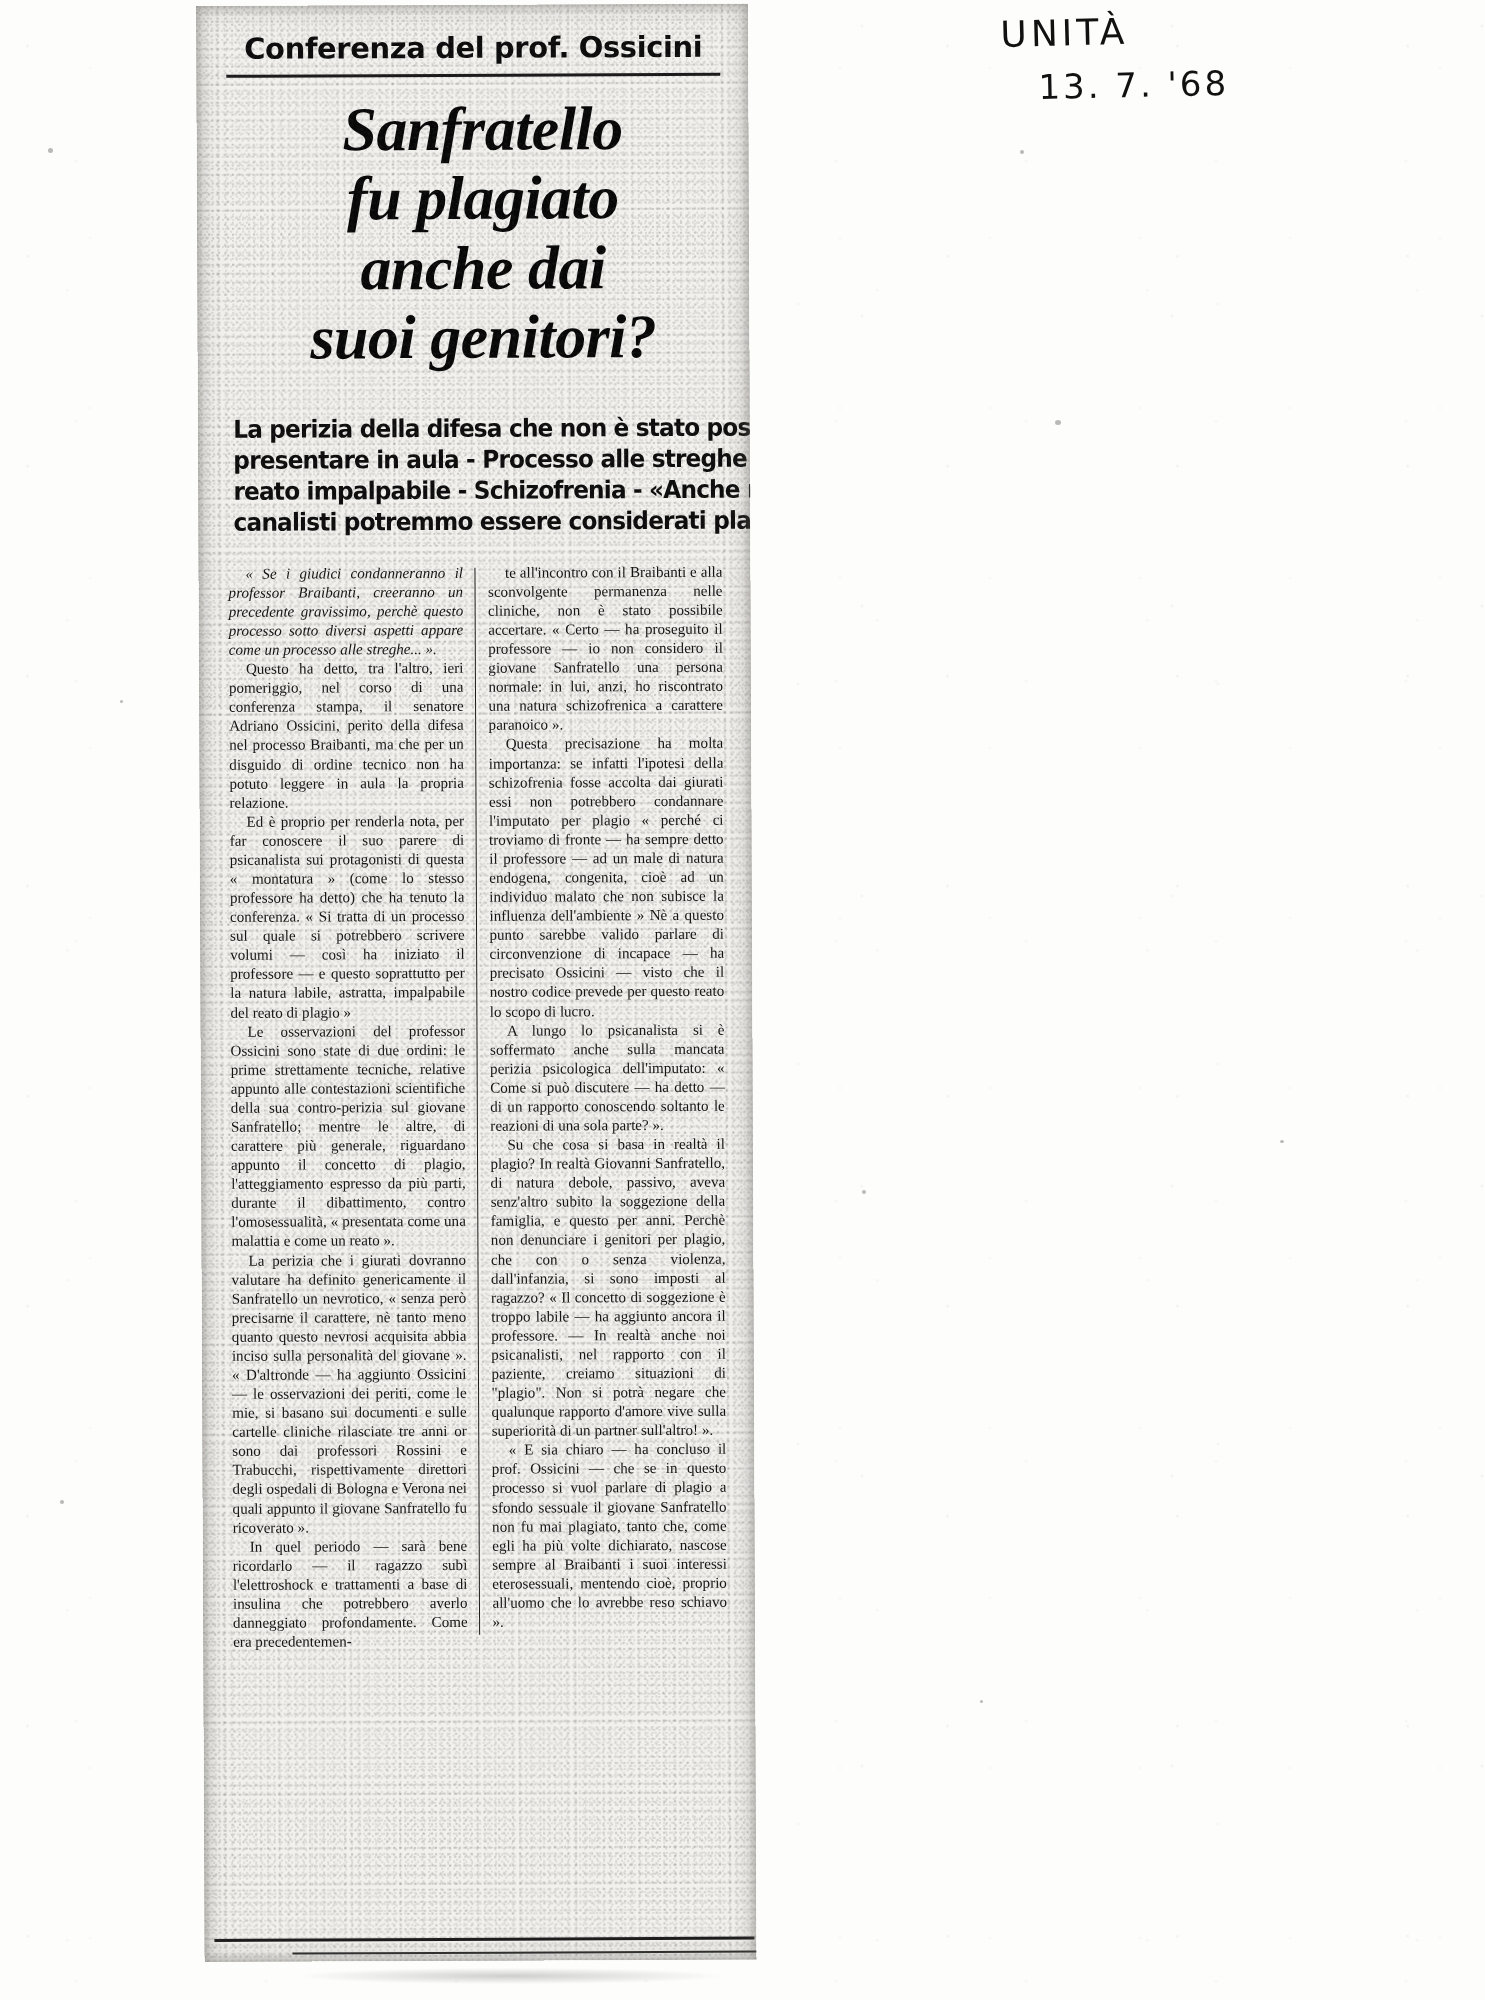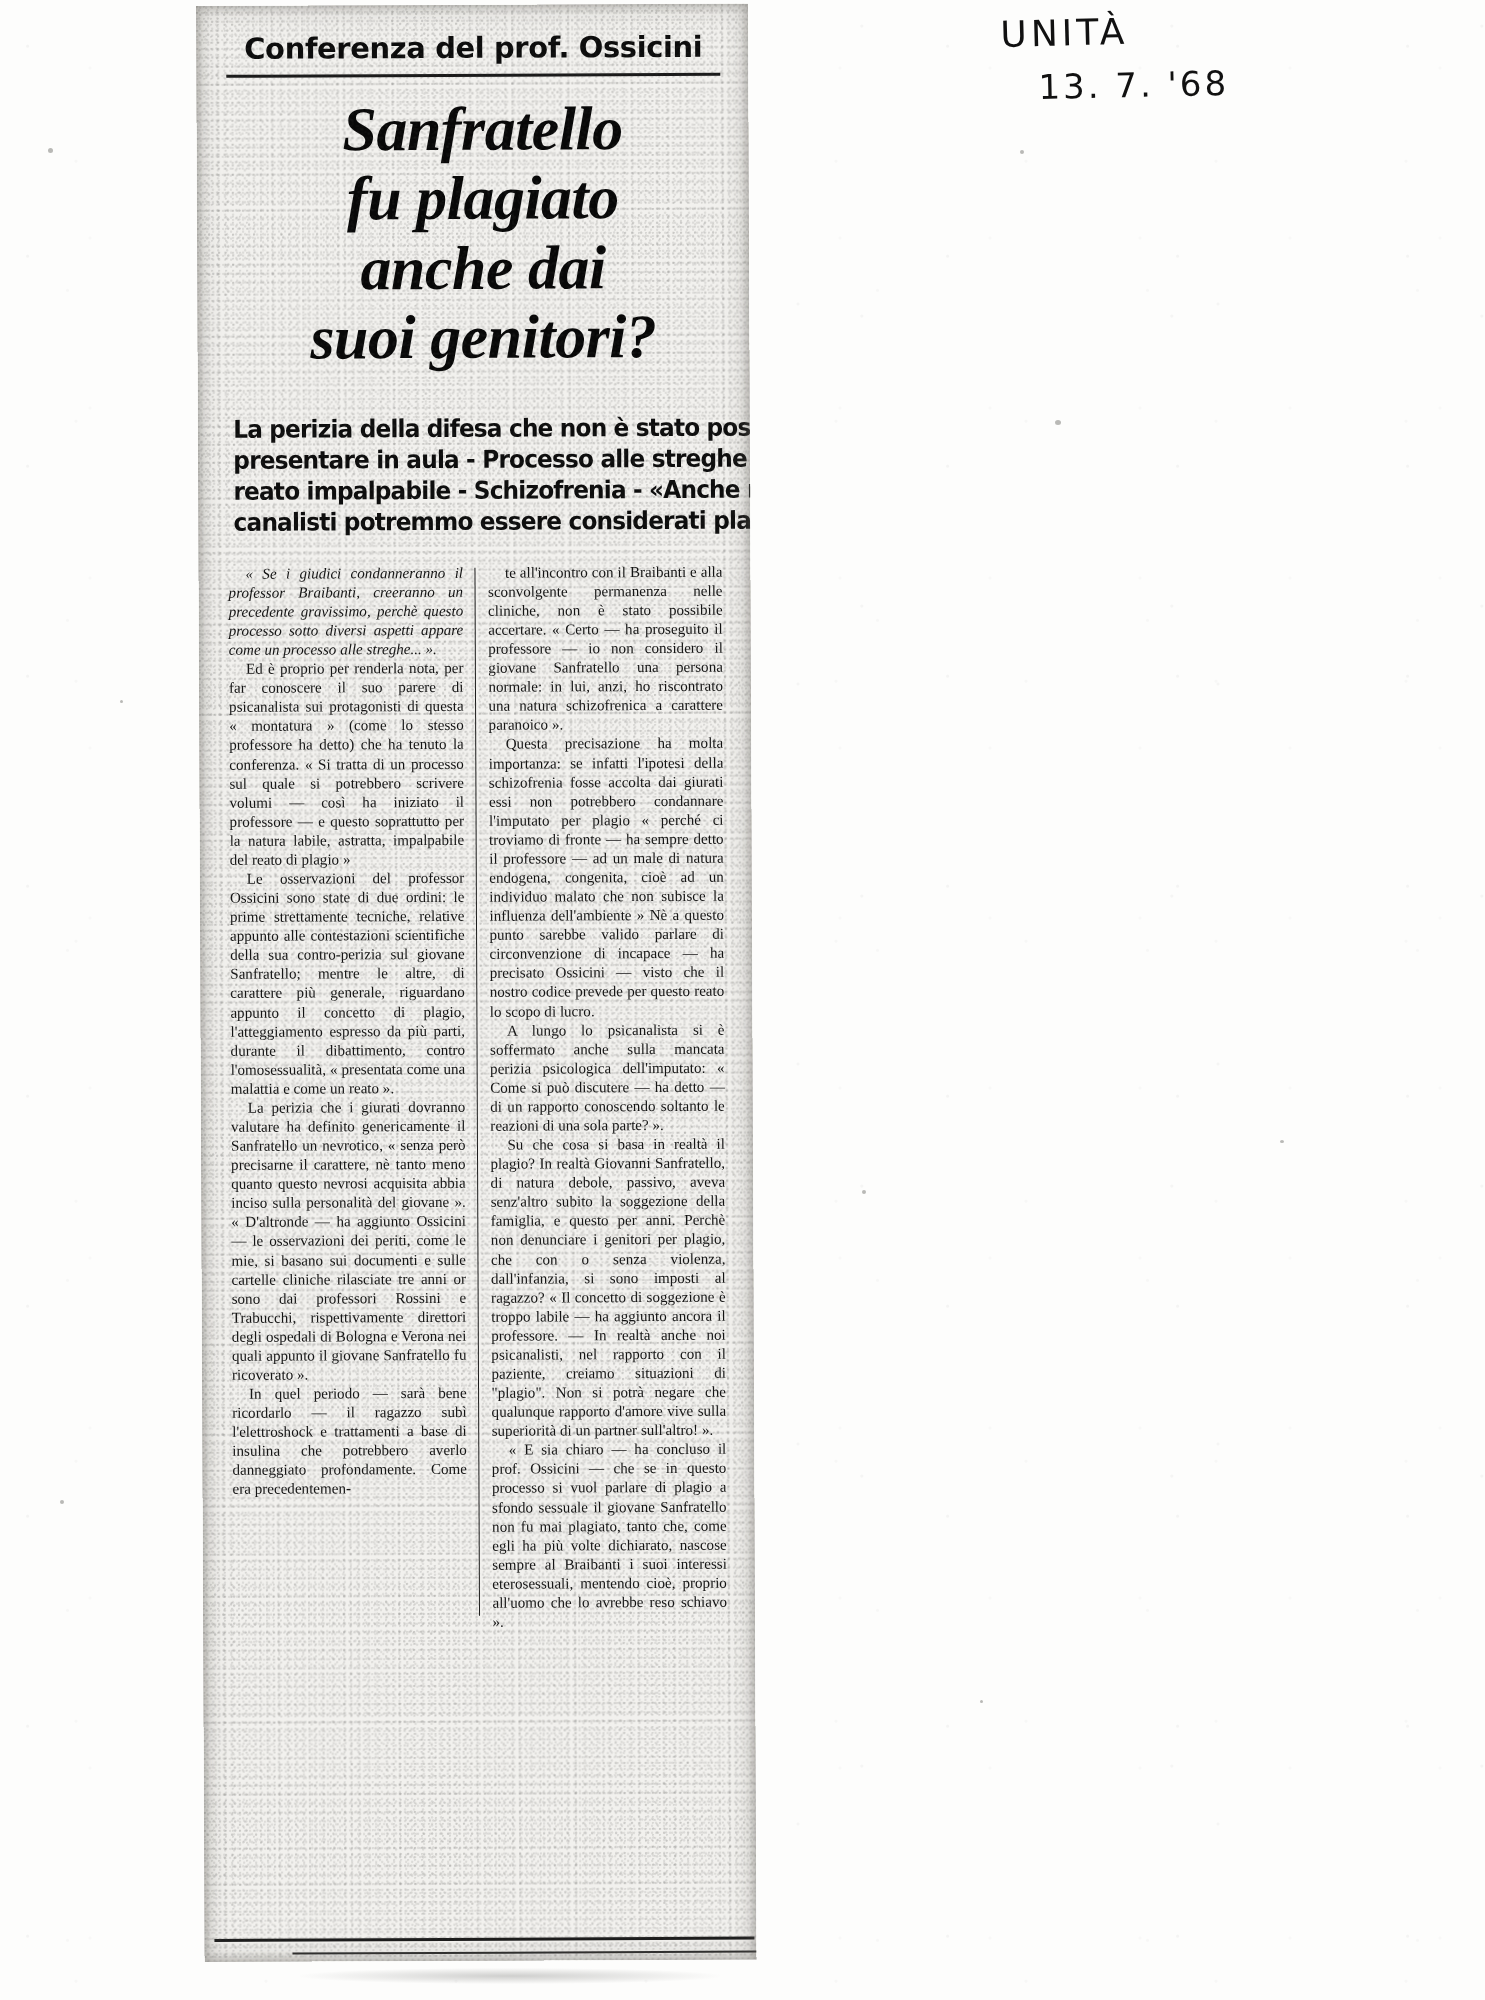--- a/index.html
+++ b/index.html
@@ -259,20 +259,21 @@
       <span class="deck-line">La perizia della difesa che non è stato possibile</span>
       <span class="deck-line">presentare in aula - Processo alle streghe - Un</span>
       <span class="deck-line">reato impalpabile - Schizofrenia - «Anche noi psi-</span>
       <span class="deck-line">canalisti potremmo essere considerati plagiatori»</span>
     </div>
 
     <div id="body-columns">
 
       <div class="body-col left">
         <p class="ital">« Se i giudici condanneranno il professor Braibanti, creeranno un precedente gravissimo, perchè questo processo sotto diversi aspetti appare come un processo alle streghe... ».</p>
+        <p>Questo ha detto, tra l'altro, ieri pomeriggio, nel corso di una conferenza stampa, il senatore Adriano Ossicini, perito della difesa nel processo Braibanti, ma che per un disguido di ordine tecnico non ha potuto leggere in aula la propria relazione.</p>
         <p>Ed è proprio per renderla nota, per far conoscere il suo parere di psicanalista sui protagonisti di questa « montatura » (come lo stesso professore ha detto) che ha tenuto la conferenza. « Si tratta di un processo sul quale si potrebbero scrivere volumi — così ha iniziato il professore — e questo soprattutto per la natura labile, astratta, impalpabile del reato di plagio »</p>
         <p>Le osservazioni del professor Ossicini sono state di due ordini: le prime strettamente tecniche, relative appunto alle contestazioni scientifiche della sua contro-perizia sul giovane Sanfratello; mentre le altre, di carattere più generale, riguardano appunto il concetto di plagio, l'atteggiamento espresso da più parti, durante il dibattimento, contro l'omosessualità, « presentata come una malattia e come un reato ».</p>
         <p>La perizia che i giurati dovranno valutare ha definito genericamente il Sanfratello un nevrotico, « senza però precisarne il carattere, nè tanto meno quanto questo nevrosi acquisita abbia inciso sulla personalità del giovane ». « D'altronde — ha aggiunto Ossicini — le osservazioni dei periti, come le mie, si basano sui documenti e sulle cartelle cliniche rilasciate tre anni or sono dai professori Rossini e Trabucchi, rispettivamente direttori degli ospedali di Bologna e Verona nei quali appunto il giovane Sanfratello fu ricoverato ».</p>
         <p>In quel periodo — sarà bene ricordarlo — il ragazzo subì l'elettroshock e trattamenti a base di insulina che potrebbero averlo danneggiato profondamente. Come era precedentemen-</p>
       </div>
 
       <div id="col-rule"></div>
 
       <div class="body-col right">
         <p>te all'incontro con il Braibanti e alla sconvolgente permanenza nelle cliniche, non è stato possibile accertare. « Certo — ha proseguito il professore — io non considero il giovane Sanfratello una persona normale: in lui, anzi, ho riscontrato una natura schizofrenica a carattere paranoico ».</p>

